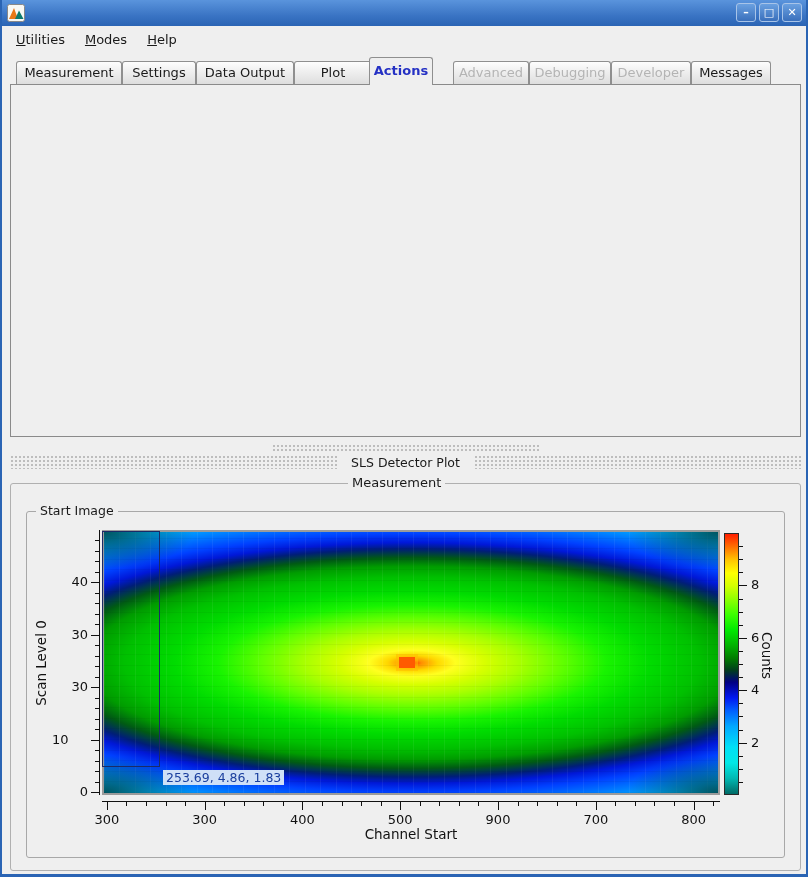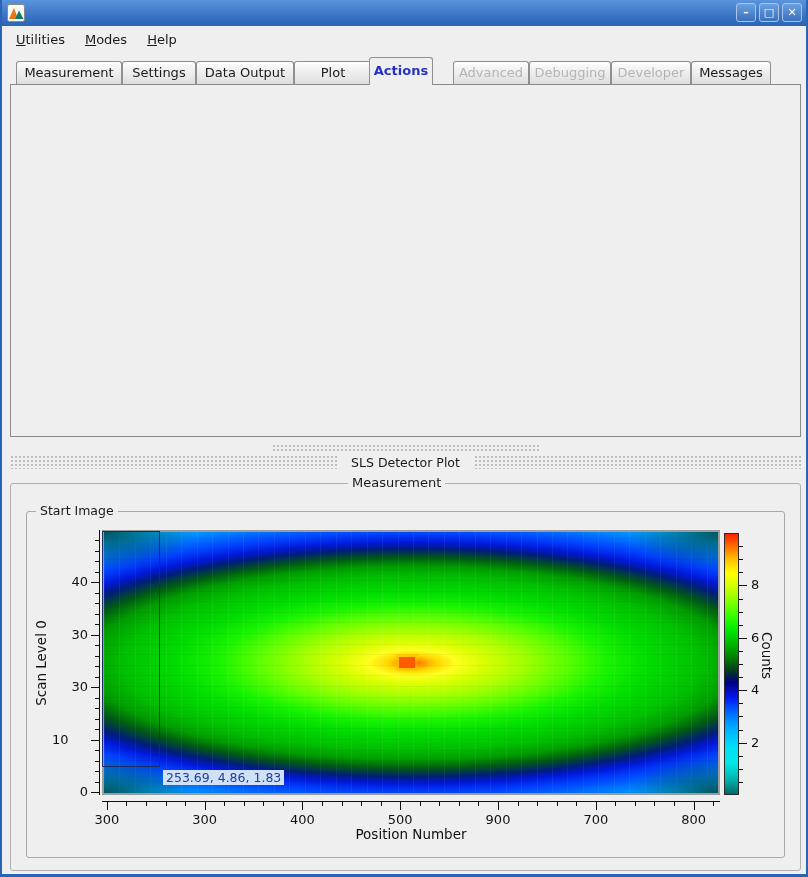--- a/index.html
+++ b/index.html
@@ -376,16 +376,16 @@
       <div class="tick" style="left: 737px; top: 650.9px; width: 4px; height: 1px;"></div>
       <div class="tick" style="left: 737px; top: 624.7px; width: 4px; height: 1px;"></div>
       <div class="tick" style="left: 737px; top: 611.6px; width: 4px; height: 1px;"></div>
       <div class="tick" style="left: 737px; top: 598.5px; width: 4px; height: 1px;"></div>
       <div class="tick" style="left: 737px; top: 572.3px; width: 4px; height: 1px;"></div>
       <div class="tick" style="left: 737px; top: 559.2px; width: 4px; height: 1px;"></div>
       <div class="tick" style="left: 737px; top: 546.1px; width: 4px; height: 1px;"></div>
     </div>
 
   <div class="abs axis-title vert-ccw txt" style="left:-26px;top:655px;width:130px;text-align:center;">Scan Level 0</div>
-  <div class="abs axis-title txt" style="left:100px;top:826px;width:618px;text-align:center;">Position Number</div>
+  <div class="abs axis-title txt" style="left:100px;top:826px;width:618px;text-align:center;">Channel Start</div>
   <div class="abs axis-title vert-cw txt" style="left:757px;top:632px;">Counts</div>
 
 </div>
 
 </body></html>

